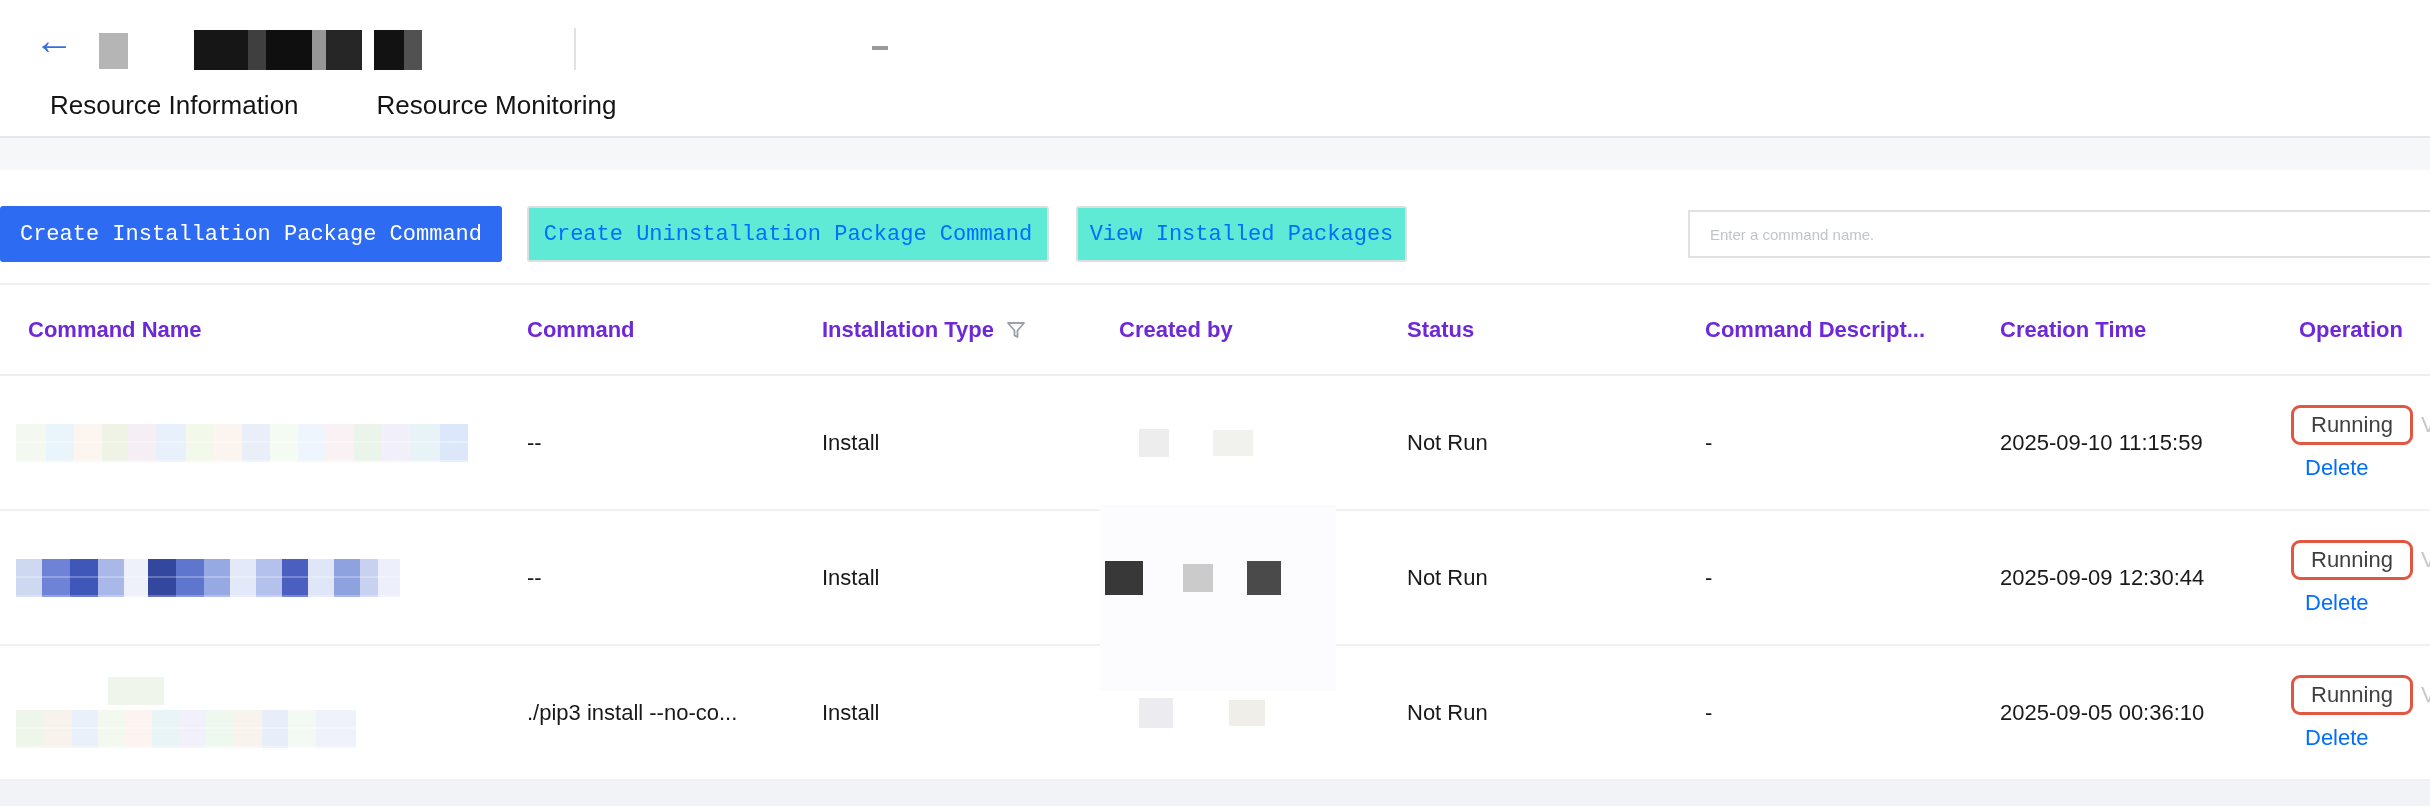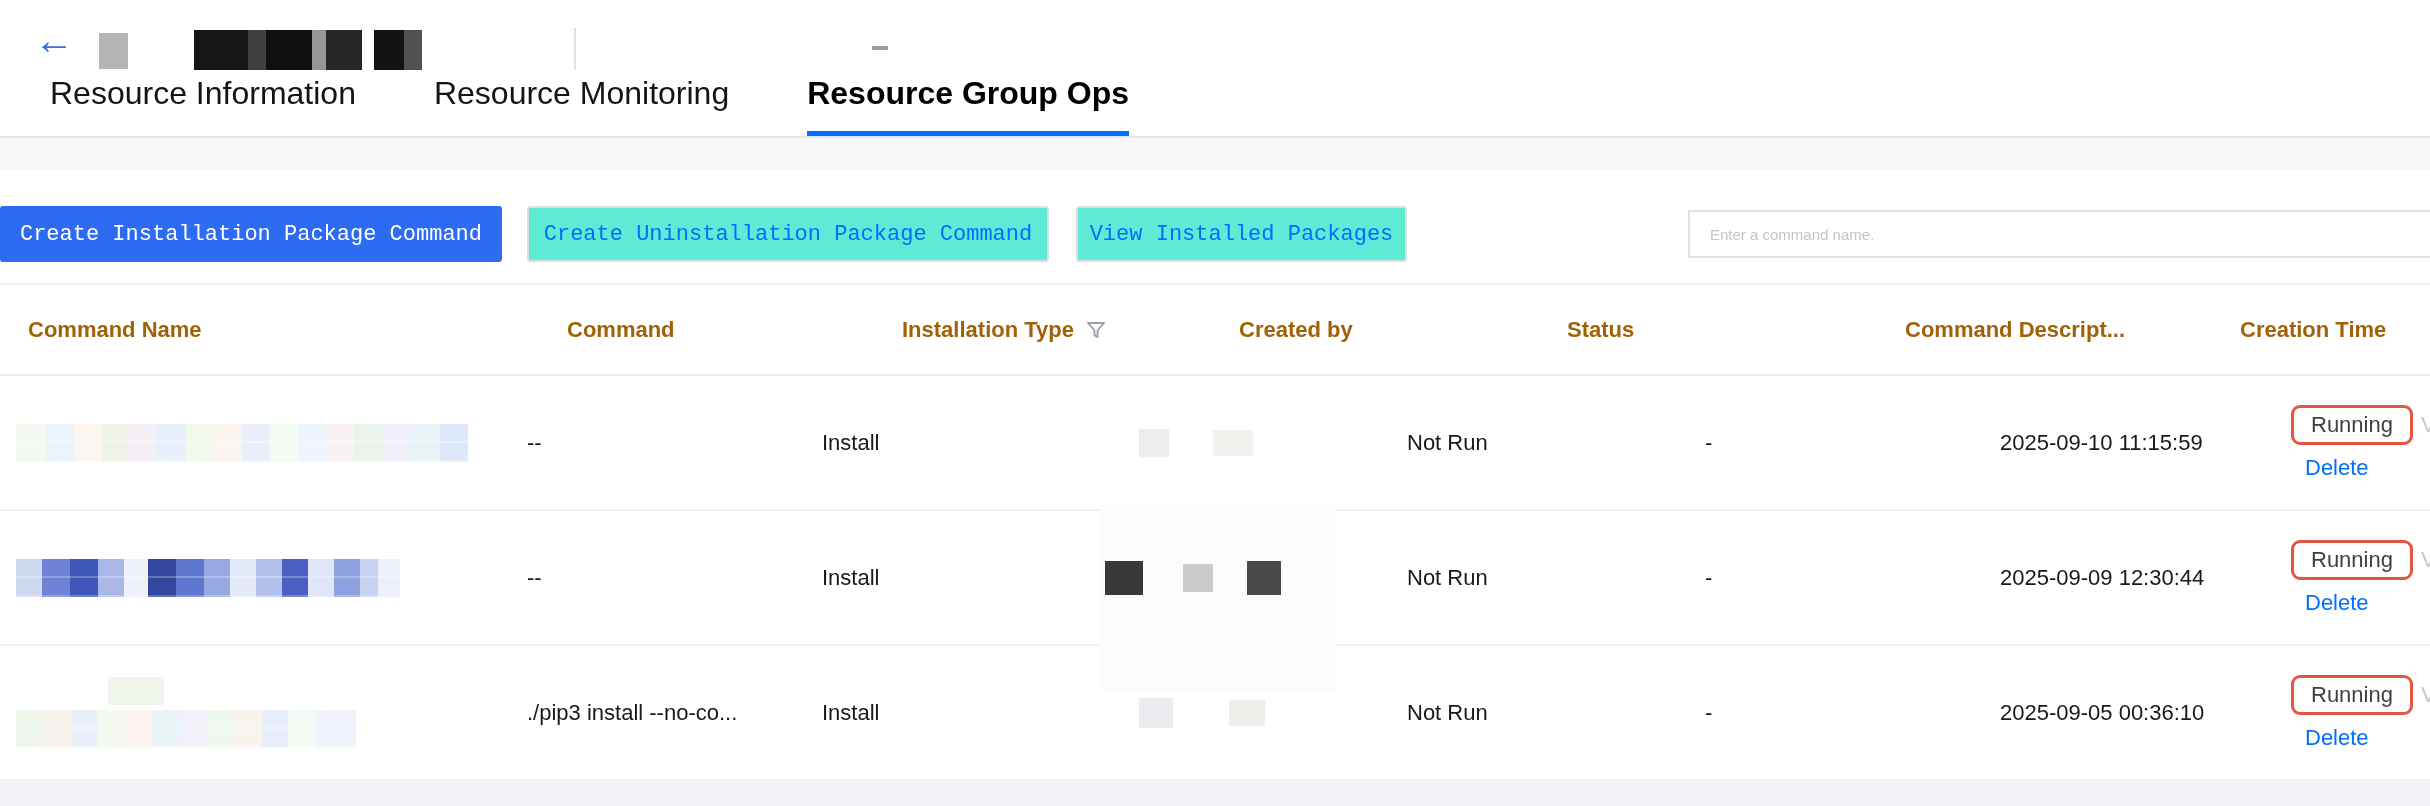--- a/index.html
+++ b/index.html
@@ -12,40 +12,40 @@
   .topbar{position:relative;height:136px;background:#fff;}
   .back{position:absolute;left:34px;top:20px;font-size:40px;line-height:1;color:#3a6ddf;cursor:pointer;}
   .r-top-a{position:absolute;left:99px;top:33px;width:29px;height:36px;background:#b5b5b5;}
   .r-top-b{position:absolute;left:194px;top:30px;width:168px;height:40px;
     background:repeating-linear-gradient(90deg,#161616 0 54px,#3f3f3f 54px 72px,#0f0f0f 72px 118px,#969696 118px 132px,#262626 132px 168px);}
   .r-top-c{position:absolute;left:374px;top:30px;width:48px;height:40px;
     background:linear-gradient(90deg,#121212 0 30px,#515151 30px 48px);}
   .vsep{position:absolute;left:574px;top:28px;width:2px;height:42px;background:#e1e1e1;}
   .dash{position:absolute;left:872px;top:46px;width:16px;height:4px;background:#9a9a9a;}
   .tabs{position:absolute;left:50px;bottom:0;display:flex;gap:78px;}
-  .tab{font-size:32px;color:#141414;padding-bottom:24px;position:relative;cursor:pointer;white-space:nowrap;}
+  .tab{font-size:26px;color:#141414;padding-bottom:15px;position:relative;cursor:pointer;white-space:nowrap;}
   .tab.active{font-weight:700;color:#000;}
   .tab.active::after{content:"";position:absolute;left:0;right:0;bottom:0;height:5px;background:#006eff;}
   .divider{height:2px;background:#e5e6e8;}
   .graystrip{height:32px;background:#f6f7f9;}
   
   .toolbar{display:flex;align-items:center;margin-top:36px;height:56px;}
   .btn{height:56px;font-size:22px;border-radius:3px;cursor:pointer;font-family:Liberation Mono, monospace;white-space:nowrap;}
   .btn.primary{width:502px;background:#2d6cf2;color:#fff;border:none;}
   .btn.ghost{background:#5eead4;color:#006eff;border:2px solid #dcdee2;box-sizing:border-box;}
   .btn.b2{width:522px;margin-left:25px;}
   .btn.b3{width:331px;margin-left:27px;}
   .search{margin-left:auto;width:742px;height:48px;border:2px solid #dfe1e5;border-right:none;
     padding:0 20px;font-size:15px;color:#333;box-sizing:border-box;outline:none;}
   .search::placeholder{color:#c1c4cb;}
   
   .table{position:relative;margin-top:21px;}
   .grid{display:grid;grid-template-columns:527px 295px 297px 288px 298px 295px 299px 131px;align-items:center;}
   .thead{height:93px;border-top:2px solid #eef0f2;border-bottom:2px solid #eceef1;box-sizing:border-box;
-    color:#a16207;font-weight:700;font-size:22px;gap:40px;}
+    color:#6d28d9;font-weight:700;font-size:22px;}
   .hcell{display:flex;align-items:center;white-space:nowrap;}
   .pad1{padding-left:28px;}
   .funnel{margin-left:10px;display:inline-flex;cursor:pointer;}
   .trow{height:135px;border-bottom:2px solid #f0f1f3;box-sizing:border-box;font-size:22px;color:#191919;}
   .cell{position:relative;z-index:2;white-space:nowrap;}
   .namewrap{padding-left:16px;}
   
   .m1{width:452px;height:38px;
     background:
      repeating-linear-gradient(0deg,rgba(255,255,255,.35) 0 2px,transparent 2px 19px),
@@ -91,21 +91,20 @@
 <header class="topbar">
   <span class="back">←</span>
   <div class="r-top-a"></div>
   <div class="r-top-b"></div>
   <div class="r-top-c"></div>
   <div class="vsep"></div>
   <div class="dash"></div>
   <nav class="tabs">
     <div class="tab">Resource Information</div>
     <div class="tab">Resource Monitoring</div>
-    <div class="tab active">Resource Group Ops</div>
   </nav>
 </header>
 <div class="divider"></div>
 <div class="graystrip"></div>
 
 <div class="toolbar">
   <button class="btn primary">Create Installation Package Command</button>
   <button class="btn ghost b2">Create Uninstallation Package Command</button>
   <button class="btn ghost b3">View Installed Packages</button>
   <input class="search" type="text" placeholder="Enter a command name." style="">

